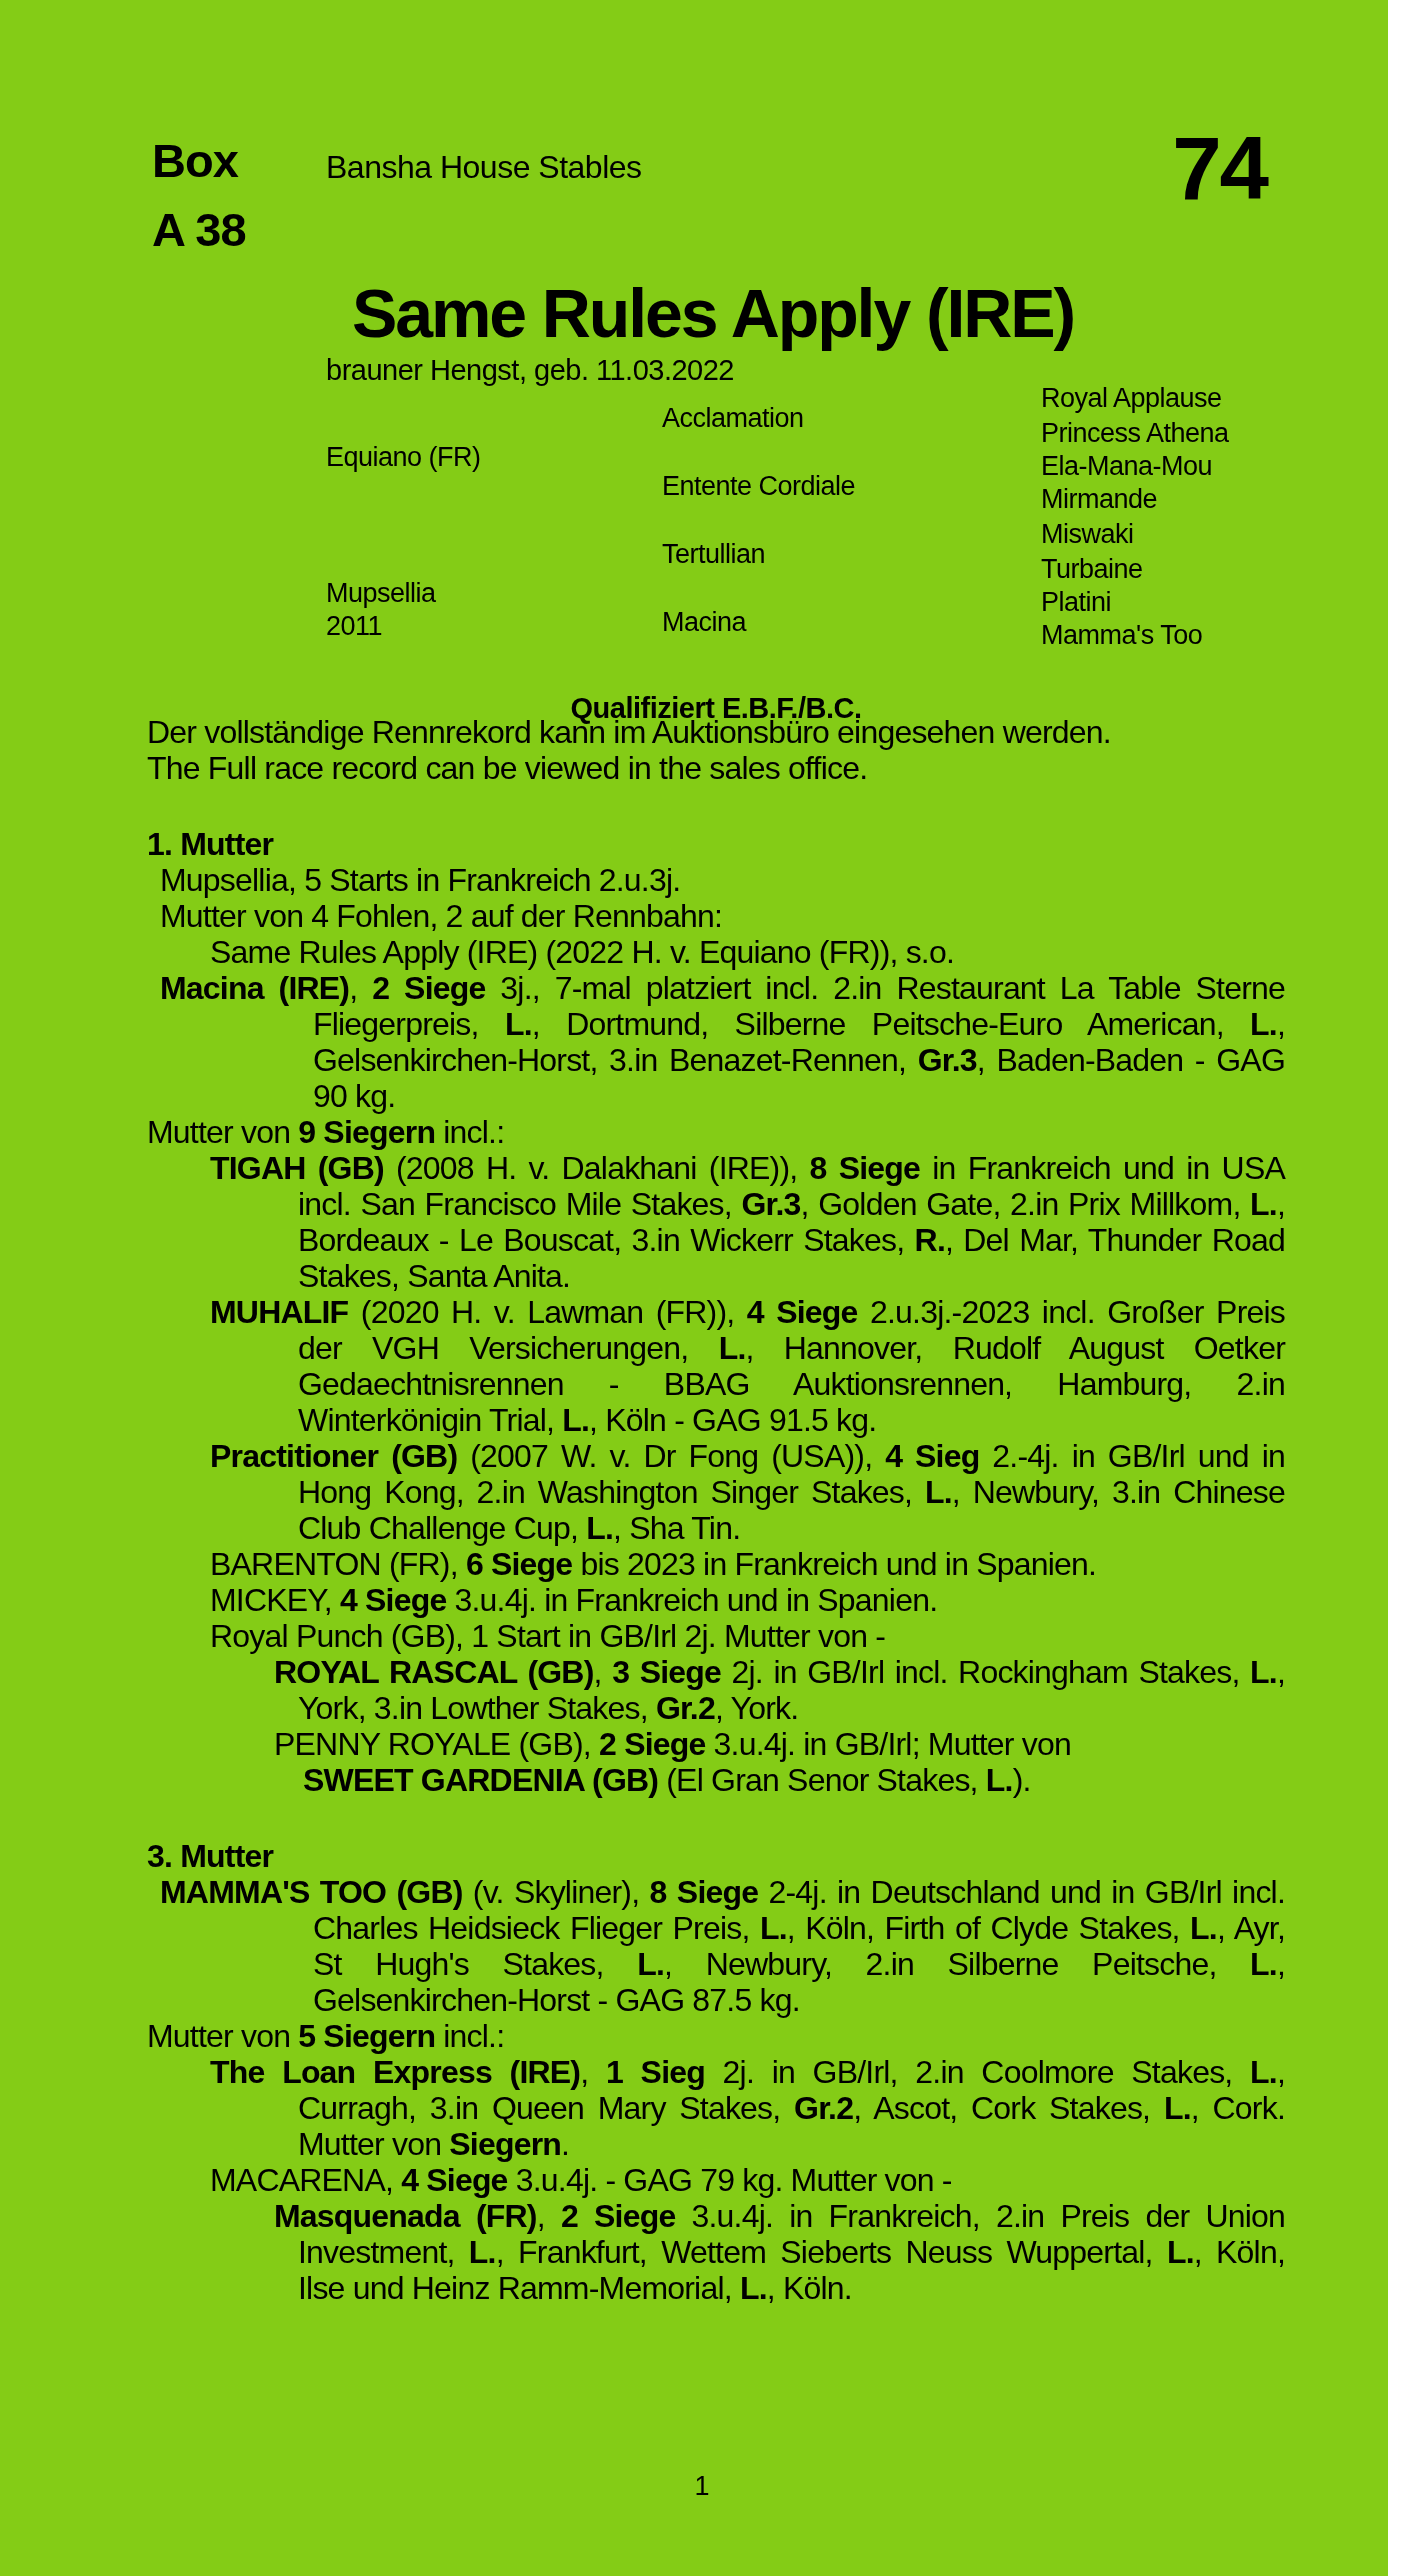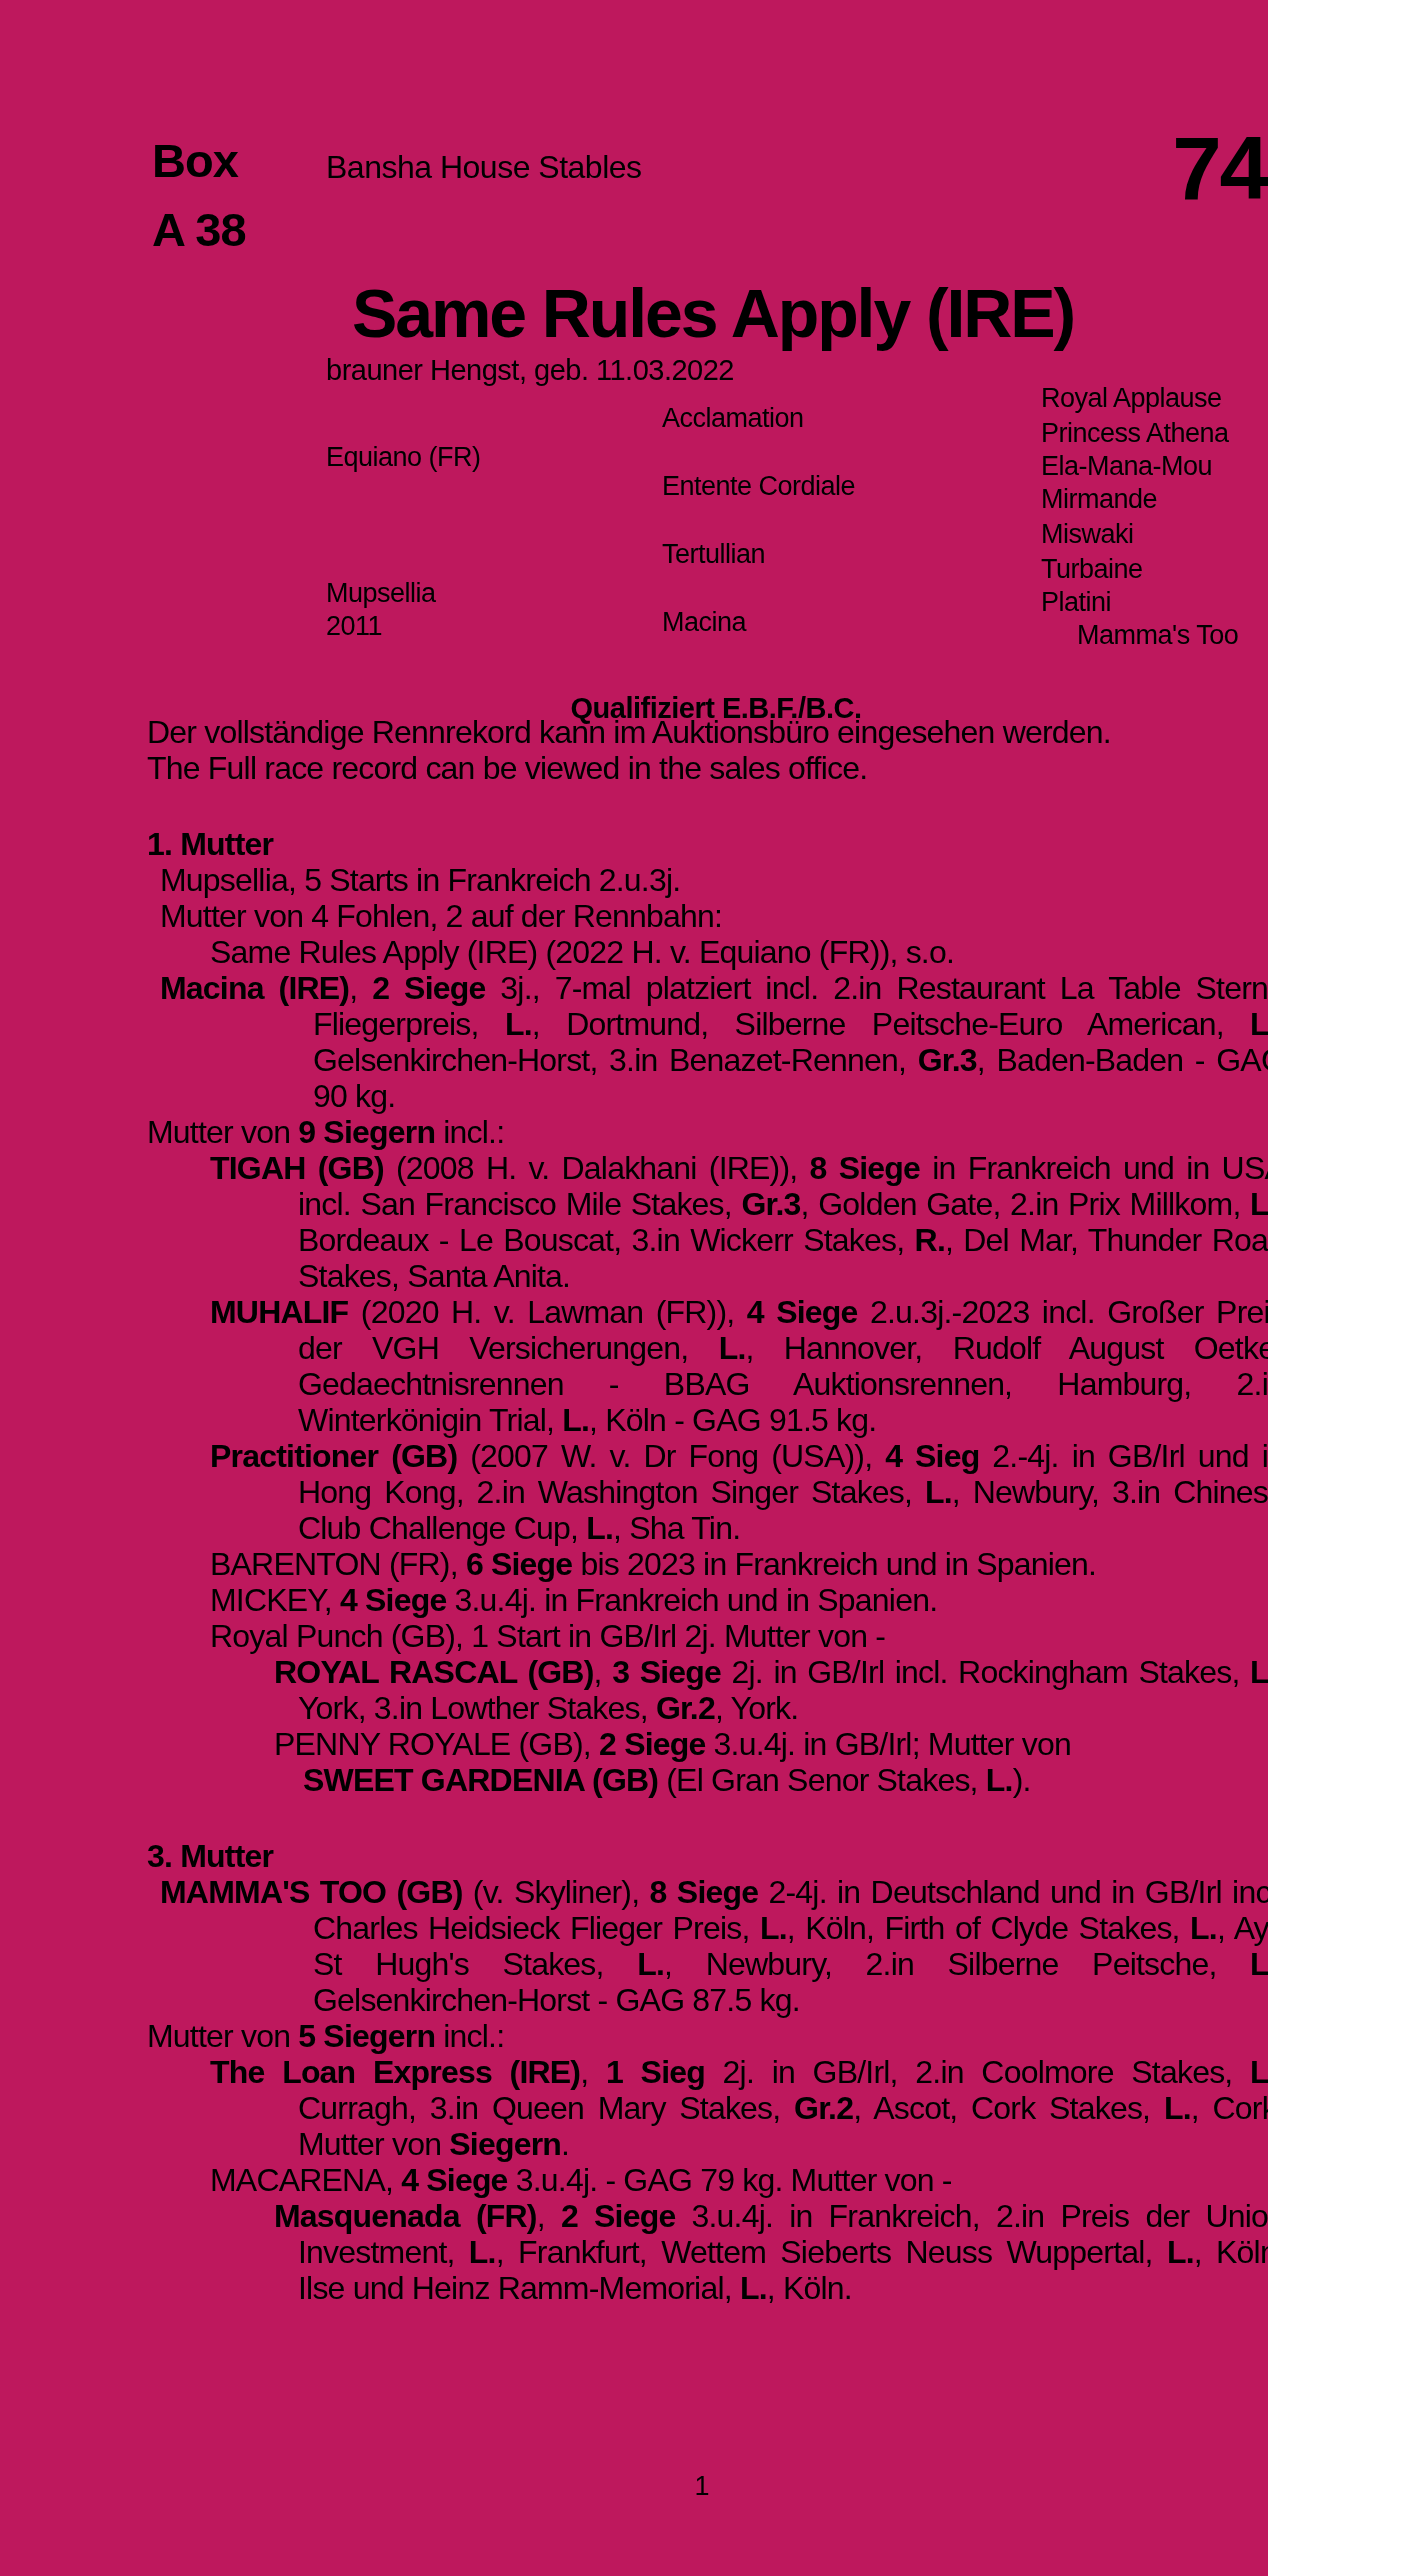--- a/index.html
+++ b/index.html
@@ -1,20 +1,20 @@
 <!DOCTYPE html>
 <html lang="de" style="font-size:8.2px"><head>
 <meta charset="utf-8">
 <style>
   html,body{margin:0;padding:0;background:#ffffff;}
   .page{
     position:relative;
-    width:1268px;
+    width:1388px;
     height:2576px;
-    background:#be185d;
+    background:#84cc16;
     color:#000000;
     font-family:"Liberation Sans","DejaVu Sans",sans-serif;
     overflow:hidden;
   }
   .abs{position:absolute;}
   
   .box-label{left:152px;top:133px;font-size:47px;font-weight:bold;letter-spacing:-1px;}
   .box-number{left:152px;top:202px;font-size:47px;font-weight:bold;letter-spacing:-1px;}
   .consignor{left:326px;top:149px;font-size:32px;letter-spacing:-0.5px;}
   .lot-number{left:927px;top:117px;width:340px;text-align:right;font-size:89px;font-weight:bold;letter-spacing:-2.1px;}
@@ -63,21 +63,21 @@
     <div class="ped-cell" style="left:662px;top:539px;">Tertullian</div>
     <div class="ped-cell" style="left:662px;top:607px;">Macina</div>
 
     <div class="ped-cell" style="left:1041px;top:383px;">Royal Applause</div>
     <div class="ped-cell" style="left:1041px;top:418px;">Princess Athena</div>
     <div class="ped-cell" style="left:1041px;top:451px;">Ela-Mana-Mou</div>
     <div class="ped-cell" style="left:1041px;top:484px;">Mirmande</div>
     <div class="ped-cell" style="left:1041px;top:519px;">Miswaki</div>
     <div class="ped-cell" style="left:1041px;top:554px;">Turbaine</div>
     <div class="ped-cell" style="left:1041px;top:587px;">Platini</div>
-    <div class="ped-cell" style="left:1041px;top:620px;margin-left:36px;">Mamma's Too</div>
+    <div class="ped-cell" style="left:1041px;top:620px;">Mamma's Too</div>
   </div>
 
   <div class="abs qualification">Qualifiziert E.B.F./B.C.</div>
 
   <div class="body-col">
     <p class="p-l0">Der vollständige Rennrekord kann im Auktionsbüro eingesehen werden.</p>
     <p class="p-l0">The Full race record can be viewed in the sales office.</p>
     <div id="sections">
         <section>
           <h2 class="sec-h">1. Mutter</h2>

